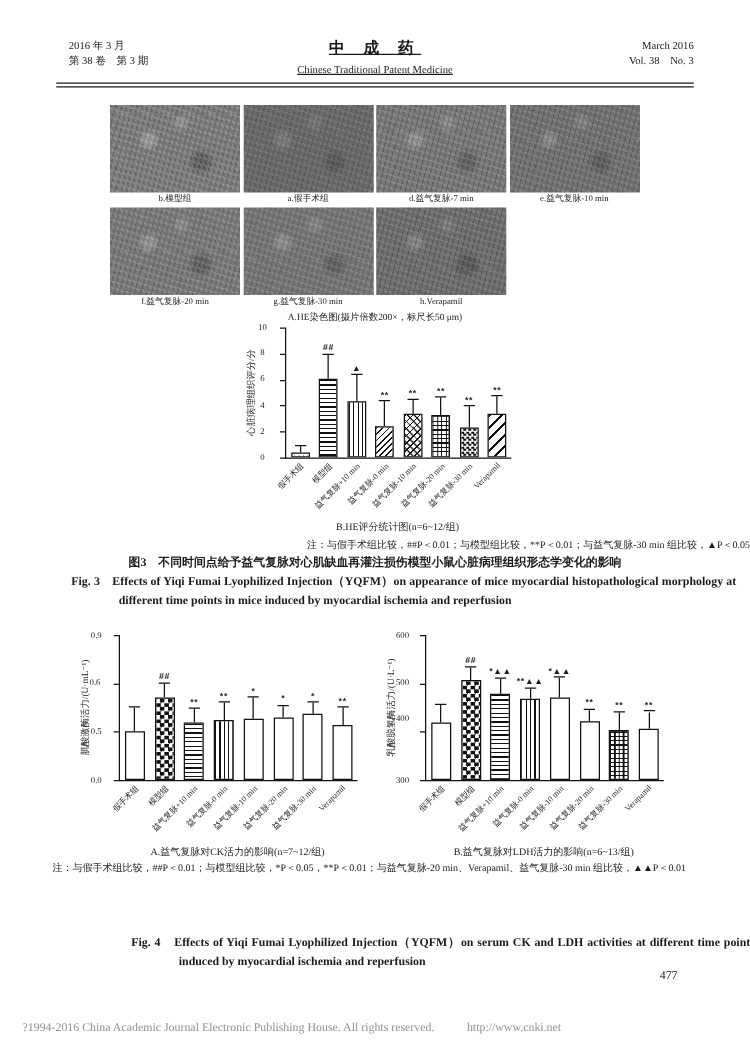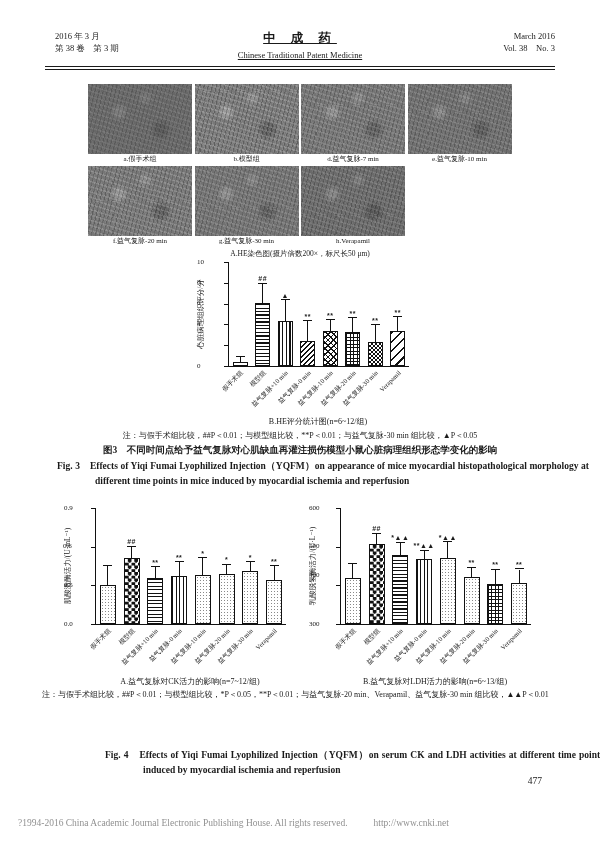--- a/index.html
+++ b/index.html
@@ -41,21 +41,21 @@
   .he-caption{position:absolute;top:249px;left:0;right:0;text-align:center;font-size:7.5px;}
 
   
   .chart{position:absolute;}
   .chart .plot{position:absolute;top:0;border-left:1.2px solid #111;border-bottom:1.2px solid #111;}
   .chart .bar{position:absolute;bottom:0;border:1px solid #111;box-sizing:border-box;background-color:#fff;}
   .chart .errline{position:absolute;width:1px;background:#111;}
   .chart .errcap{position:absolute;height:1px;background:#111;}
   .chart .ann{position:absolute;font-size:7px;font-weight:700;text-align:center;
               font-family:"Liberation Sans","DejaVu Sans",sans-serif;letter-spacing:0.5px;}
-  .chart .ytick-label{position:absolute;font-size:7px;width:26px;text-align:left;}
+  .chart .ytick-label{position:absolute;font-size:7px;width:26px;text-align:center;}
   .chart .ytick-mark{position:absolute;height:1px;background:#111;}
   .chart .ylab{position:absolute;transform-origin:0 0;transform:rotate(-90deg);
                text-align:center;font-size:7.5px;white-space:nowrap;}
   .chart .xlab{position:absolute;transform:rotate(-45deg);transform-origin:100% 0;
                font-size:6.5px;white-space:nowrap;text-align:right;width:80px;}
   .chart .xtitle{position:absolute;text-align:center;font-size:8px;font-weight:400;}
 
   
   .p-dots{background-image:radial-gradient(#111 22%, rgba(0,0,0,0) 23%);background-size:3.5px 3.5px;}
   .p-hlines{background-image:repeating-linear-gradient(to bottom,#111 0 1px,rgba(0,0,0,0) 1px 3.5px);}
@@ -65,21 +65,21 @@
             repeating-linear-gradient(135deg,#111 0 1px,rgba(0,0,0,0) 1px 4px);}
   .p-grid{background-image:repeating-linear-gradient(to right,#111 0 1px,rgba(0,0,0,0) 1px 3.5px),
            repeating-linear-gradient(to bottom,#111 0 1px,rgba(0,0,0,0) 1px 3.5px);}
   .p-checker{background-image:repeating-conic-gradient(#111 0% 25%, #fff 0% 50%);background-size:4px 4px;}
   .p-checkerlg{background-image:repeating-conic-gradient(#111 0% 25%, #fff 0% 50%);background-size:6.5px 6.5px;}
   .p-bigdiag{background-image:repeating-linear-gradient(135deg,#111 0 1.6px,rgba(0,0,0,0) 1.6px 6.5px);}
   .p-gray{background-color:#a9a9a9;background-image:radial-gradient(rgba(40,40,40,0.55) 20%, rgba(0,0,0,0) 22%);background-size:3px 3px;}
 
   
   .note{position:absolute;font-size:8px;line-height:12px;}
-  .note3{top:430px;left:0;right:0;text-align:center;}
+  .note3{top:430px;left:0;right:0;text-align:right;}
   .note4{top:689px;left:42px;width:518px;text-align:justify;}
   .cap-cn{position:absolute;left:0;right:0;text-align:center;font-size:9.5px;font-weight:700;}
   .cap-en{position:absolute;left:57px;width:494px;font-size:9.5px;font-weight:700;
           line-height:15px;text-align:justify;padding-left:38px;text-indent:-38px;}
 
   .pageno{position:absolute;top:776px;right:58px;font-size:9.5px;}
   .footer{position:absolute;top:818px;left:18px;right:18px;font-size:9.5px;color:#909090;}
   .footer .url{margin-left:26px;}
 </style>
 </head>
@@ -98,26 +98,26 @@
     </div>
     <div class="hr">
       <div>March 2016</div>
       <div>Vol. 38　No. 3</div>
     </div>
   </div>
   <div class="dbl-rule"></div>
 
   <div class="histo-grid" id="histo-grid">
       <div class="cell">
+        <div class="histo t1" style="background-position: 13px 7px, 5px 0px, 0px 9px, 0px 0px, 0px 0px, 0px 0px;"></div>
+        <div class="hlabel">b.模型组</div>
+      </div>
+      <div class="cell">
         <div class="histo t0" style="background-position: 0px 0px, 0px 0px, 0px 0px, 0px 0px, 0px 0px, 0px 0px;"></div>
         <div class="hlabel">a.假手术组</div>
-      </div>
-      <div class="cell">
-        <div class="histo t1" style="background-position: 13px 7px, 5px 0px, 0px 9px, 0px 0px, 0px 0px, 0px 0px;"></div>
-        <div class="hlabel">b.模型组</div>
       </div>
       <div class="cell">
         <div class="histo t3" style="background-position: 39px 21px, 15px 0px, 0px 27px, 0px 0px, 0px 0px, 0px 0px;"></div>
         <div class="hlabel">d.益气复脉-7 min</div>
       </div>
       <div class="cell">
         <div class="histo t4" style="background-position: 52px 28px, 20px 0px, 0px 36px, 0px 0px, 0px 0px, 0px 0px;"></div>
         <div class="hlabel">e.益气复脉-10 min</div>
       </div>
       <div class="cell">

